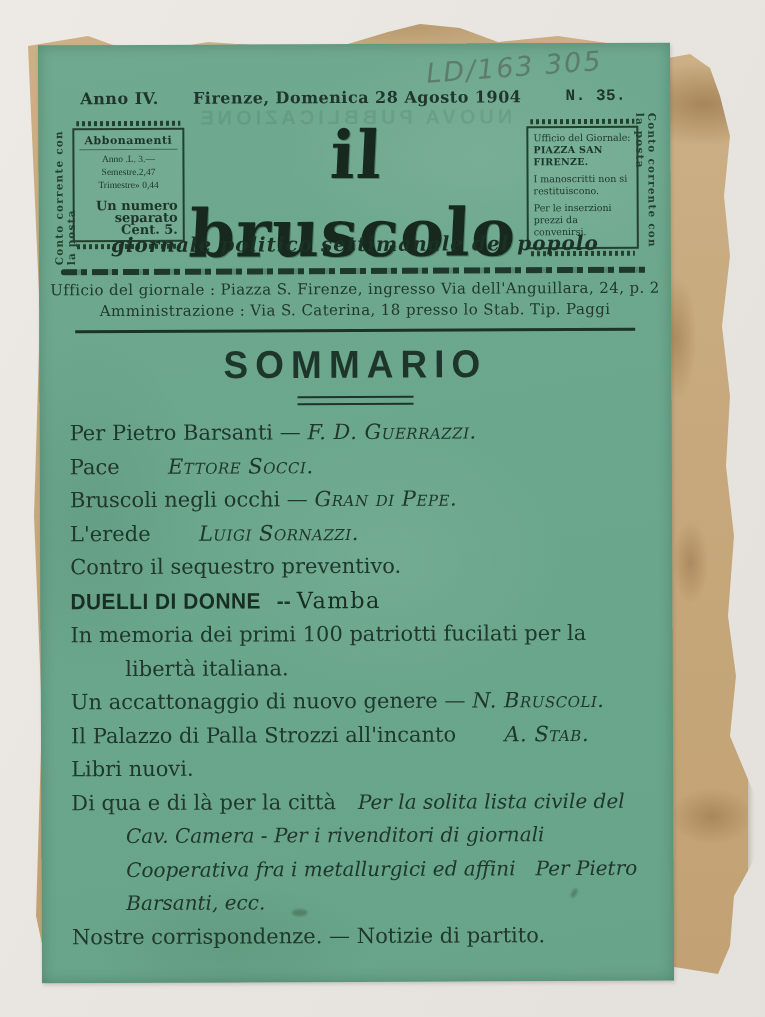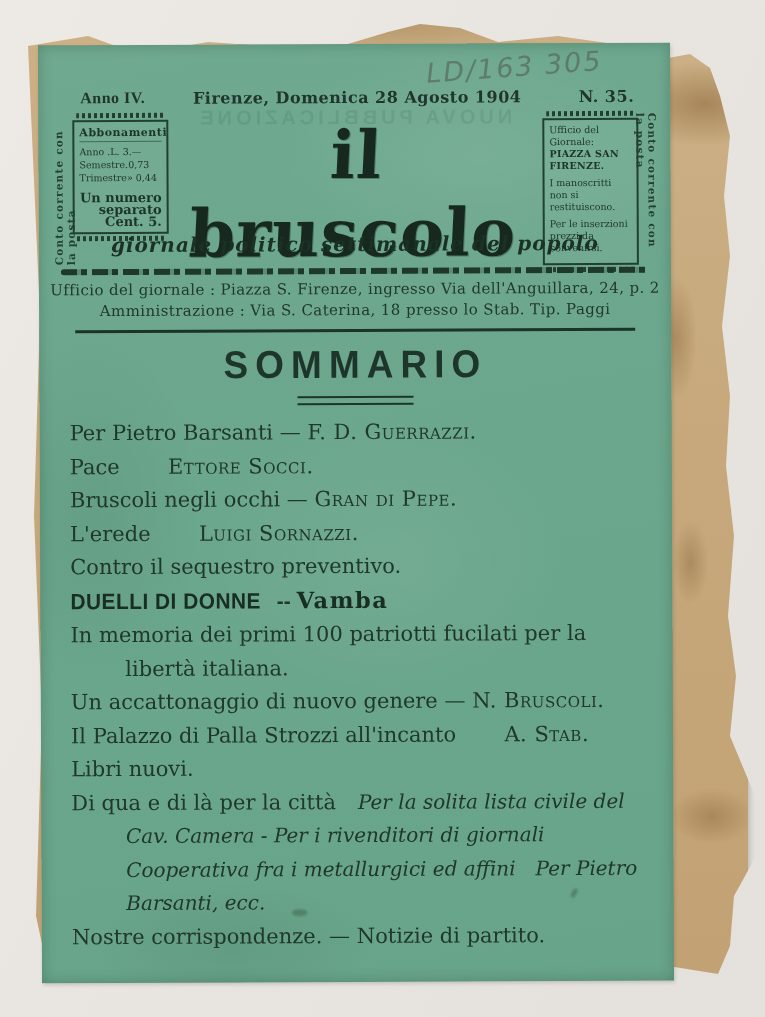--- a/index.html
+++ b/index.html
@@ -46,49 +46,49 @@
   .ghost{
     position:absolute;left:0;right:0;top:62px;text-align:center;
     font-family:"Liberation Sans",sans-serif;font-weight:700;font-size:20px;
     letter-spacing:4px;color:rgba(22,52,38,.10);transform:scaleX(-1);
     user-select:none;pointer-events:none;
   }
 
   
   .header-row{position:absolute;left:42px;right:36px;top:44px;height:20px;
     font-weight:700;font-size:16px;letter-spacing:.5px;}
-  .anno{position:absolute;left:0;top:0;font-family:Liberation Serif, serif;}
+  .anno{position:absolute;left:0;top:0;}
   .dateline{position:absolute;left:0;right:0;top:0;text-align:center;}
-  .issue{position:absolute;right:0;top:0;}
+  .issue{position:absolute;right:8px;top:0;font-family:Liberation Mono, monospace;}
 
   .handwritten{
     position:absolute;left:388px;top:8px;
     font-family:"DejaVu Sans",sans-serif;font-style:italic;
     font-size:27px;color:rgba(90,115,102,.85);letter-spacing:2px;
     transform:rotate(-4deg);font-weight:400;
   }
 
   
   .vertical-note{position:absolute;top:70px;height:150px;
     font-size:10.5px;font-weight:700;letter-spacing:1.2px;color:#24402f;
     writing-mode:vertical-rl;}
   .vertical-note.left{left:14px;transform:rotate(180deg);}
   .vertical-note.right{right:12px;}
 
-  .mast-box{position:absolute;top:68px;width:96px;color:#1d3429;}
+  .mast-box{position:absolute;top:76px;width:112px;color:#1d3429;}
   .mast-box.left{left:34px;}
   .mast-box.right{right:32px;}
   .ornament-row{height:5px;margin:0 4px 2px 4px;
     background:repeating-linear-gradient(90deg,#23402f 0 3px,transparent 3px 6px);}
   .ornament-row.bottom{margin:2px 4px 0 4px;}
   .box-frame{border:2px solid #22402e;padding:4px 5px;min-height:92px;
     background:rgba(255,255,255,.04);}
   .box-title{font-weight:700;font-size:11px;text-align:center;letter-spacing:.5px;
     border-bottom:1px solid rgba(34,64,46,.6);padding-bottom:2px;margin-bottom:3px;}
-  .box-line{font-size:9.5px;line-height:13px;display:flex;justify-content:flex-start;}
+  .box-line{font-size:9.5px;line-height:13px;display:flex;justify-content:center;font-family:Liberation Serif, serif;}
   .box-note{font-size:13px;line-height:12px;margin-top:8px;text-align:right;font-weight:700;}
   .rbox-line{font-size:9.5px;line-height:12px;margin-bottom:5px;}
   .rbox-line b{letter-spacing:.3px;}
 
   .paper-title{
     position:absolute;left:150px;right:150px;top:72px;text-align:center;
     font-family:"DejaVu Serif",serif;font-weight:700;font-size:66px;
     letter-spacing:1px;color:#17291f;transform:skewX(-3deg);
     text-shadow:1px 1px 0 rgba(20,40,28,.35);
   }
@@ -115,27 +115,27 @@
     letter-spacing:7px;color:#1d352a;transform:scaleY(1.05);
   }
   .sommario-underline{position:absolute;left:50%;top:352px;width:116px;height:5px;
     margin-left:-58px;border-top:2px solid #1d352a;border-bottom:2px solid #1d352a;}
 
   
   .toc{position:absolute;left:30px;right:24px;top:372px;
     font-size:21px;line-height:33.5px;color:#20372c;}
   .toc-item{margin:0;}
   .toc-item.hang{padding-left:2.6em;text-indent:-2.6em;}
-  .author{font-variant:small-caps;letter-spacing:.5px;}
+  .author{font-variant:small-caps;letter-spacing:.5px;font-style:italic;}
   .gap-lg{margin-left:2.3em;}
   .gap-md{margin-left:1.1em;}
   .bold-title{font-family:"Liberation Sans",sans-serif;font-weight:700;font-size:22px;
     letter-spacing:.5px;display:inline-block;transform:scaleX(.95);transform-origin:left;color:#182e23;}
   .bold-sep{font-family:"Liberation Sans",sans-serif;font-weight:700;}
-  .bold-author{font-weight:700;font-size:22.5px;letter-spacing:1.5px;color:#182e23;}
+  .bold-author{font-weight:400;font-size:22.5px;letter-spacing:1.5px;color:#182e23;}
   .toc-italic{font-style:italic;font-size:20px;}
 </style>
 </head>
 <body>
 
 <div class="scan-stage">
 
   <div class="backing"></div>
 
   <div class="page">
@@ -156,21 +156,21 @@
     <div class="mast-box left">
       <div class="ornament-row"></div>
       <div class="box-frame">
         <div class="box-title">Abbonamenti</div>
         <div class="box-line">
           <span>Anno .</span>
           <span>L. 3.—</span>
         </div>
         <div class="box-line">
           <span>Semestre.</span>
-          <span>0,73</span>
+          <span>2,47</span>
         </div>
         <div class="box-line">
           <span>Trimestre</span>
           <span>» 0,44</span>
         </div>
         <div class="box-note">Un numero separato Cent. 5.</div>
       </div>
       <div class="ornament-row bottom"></div>
     </div>
 

